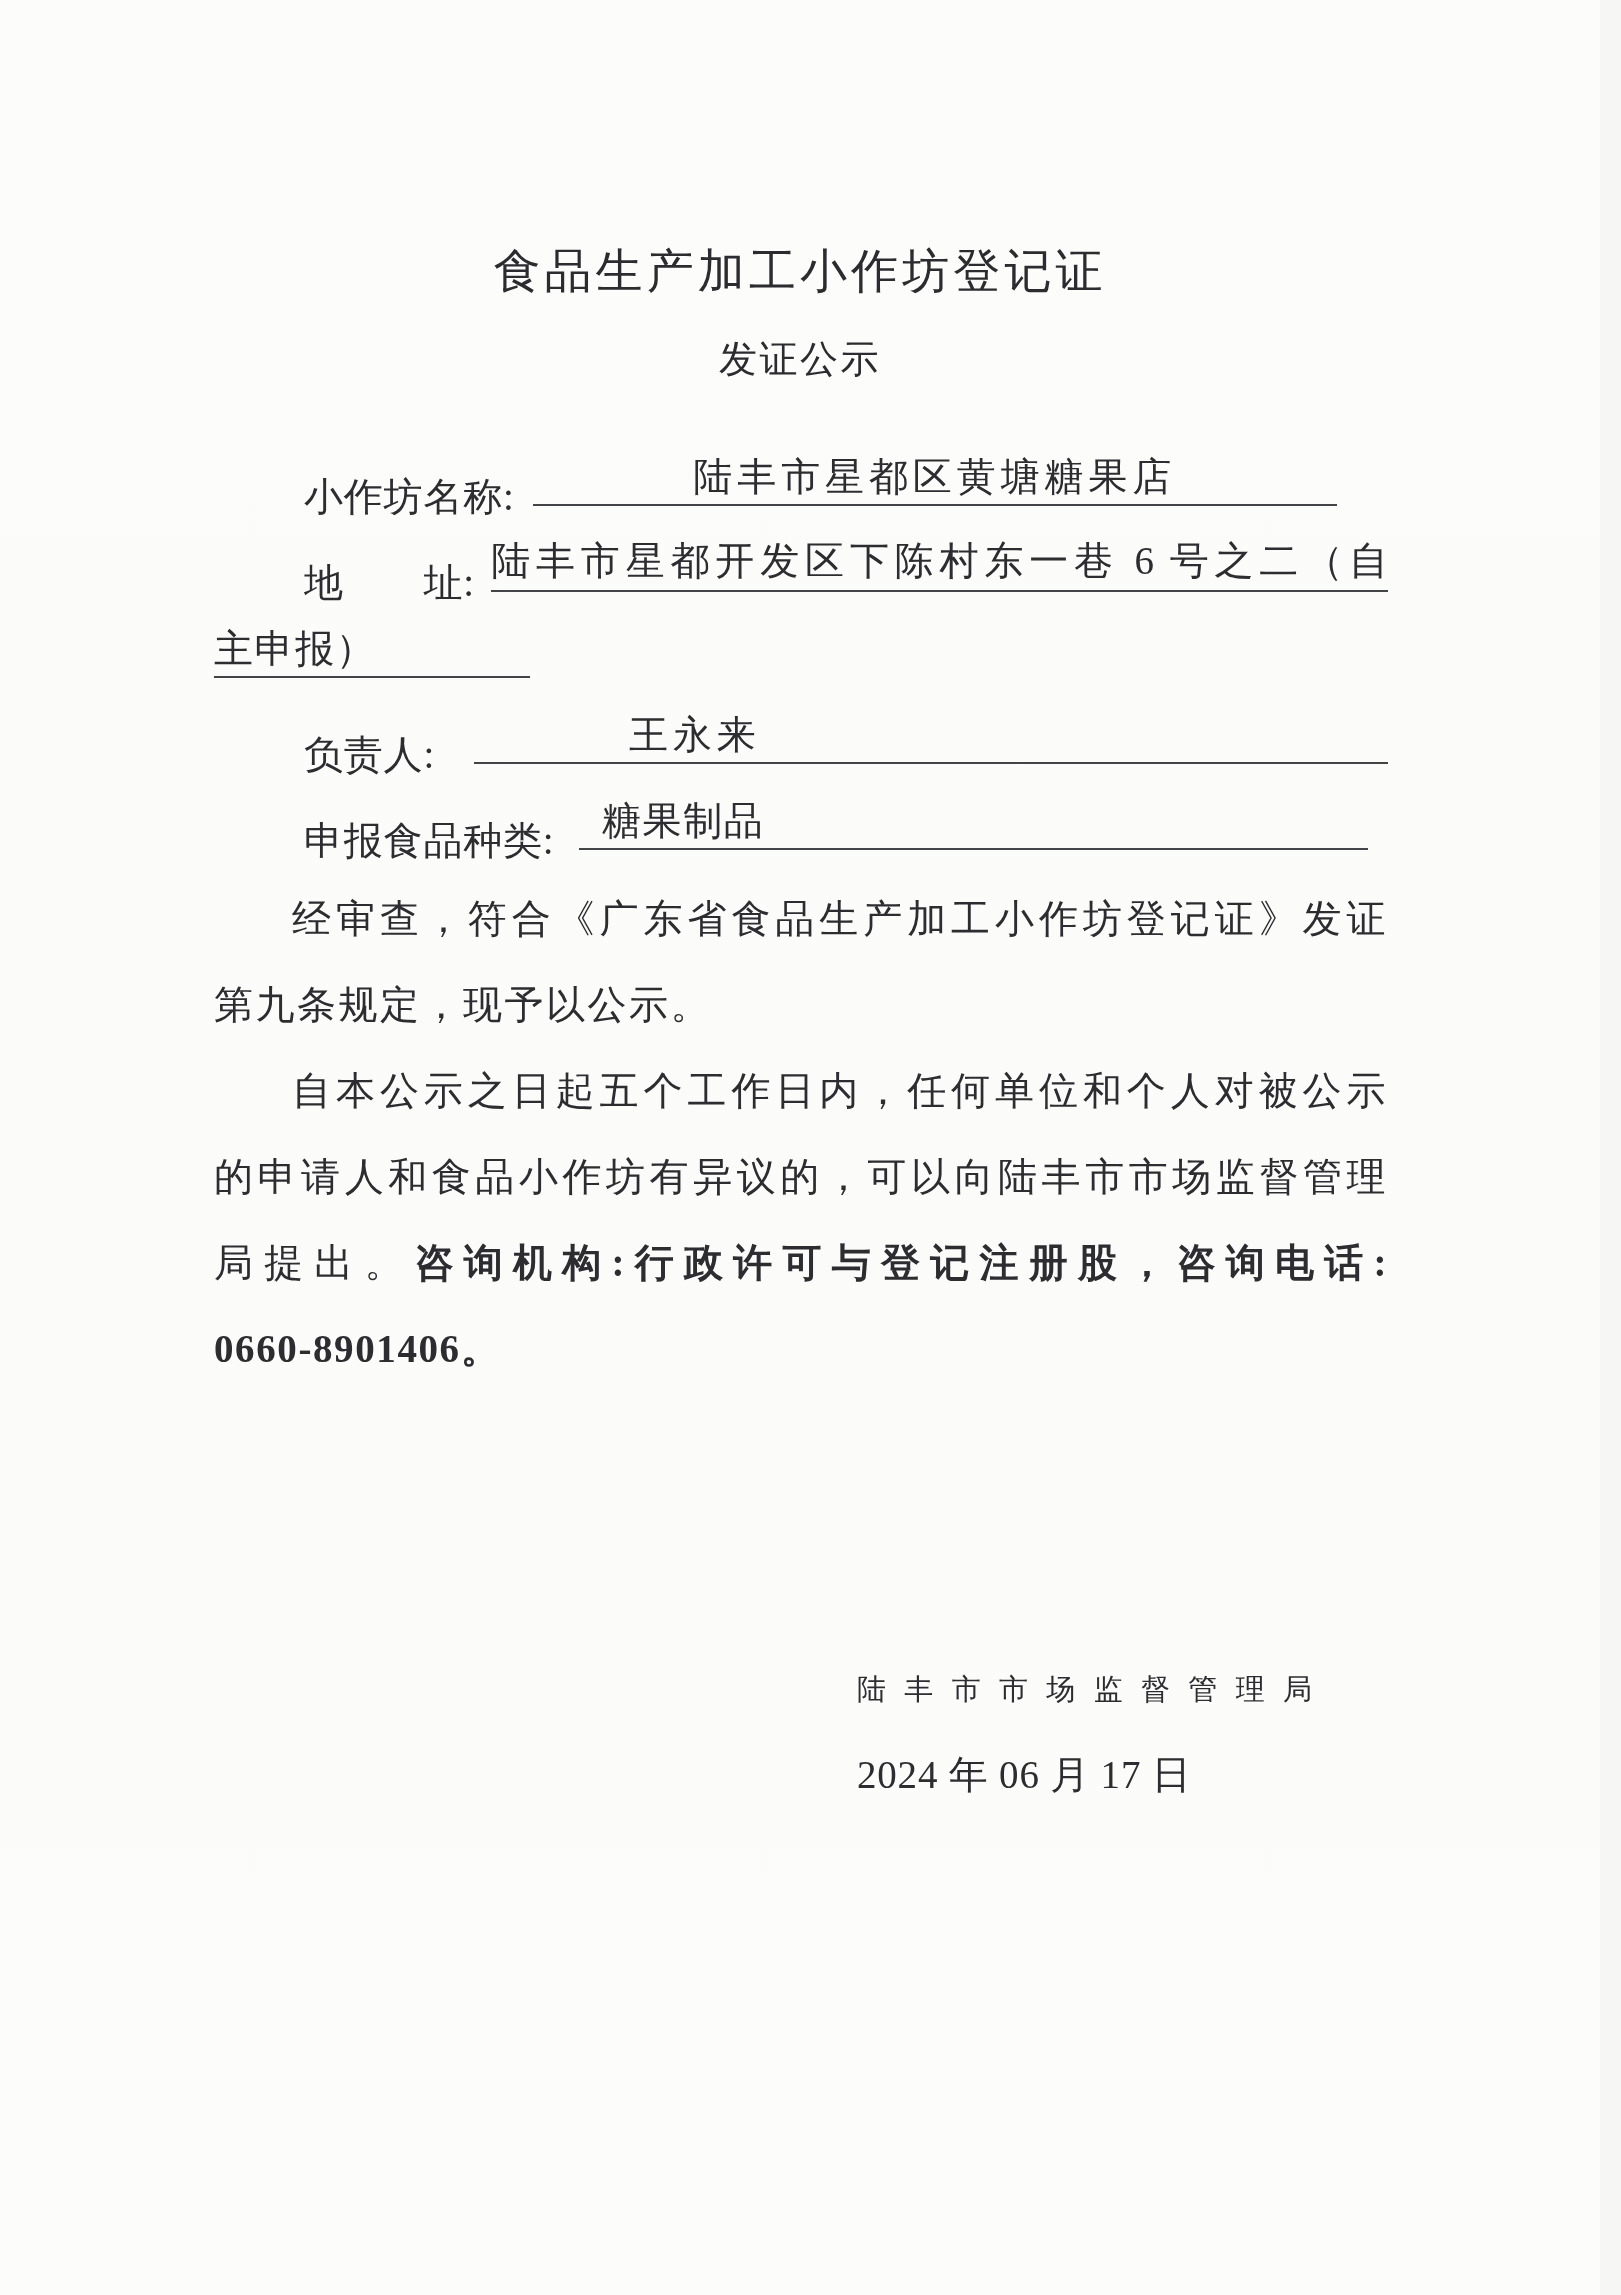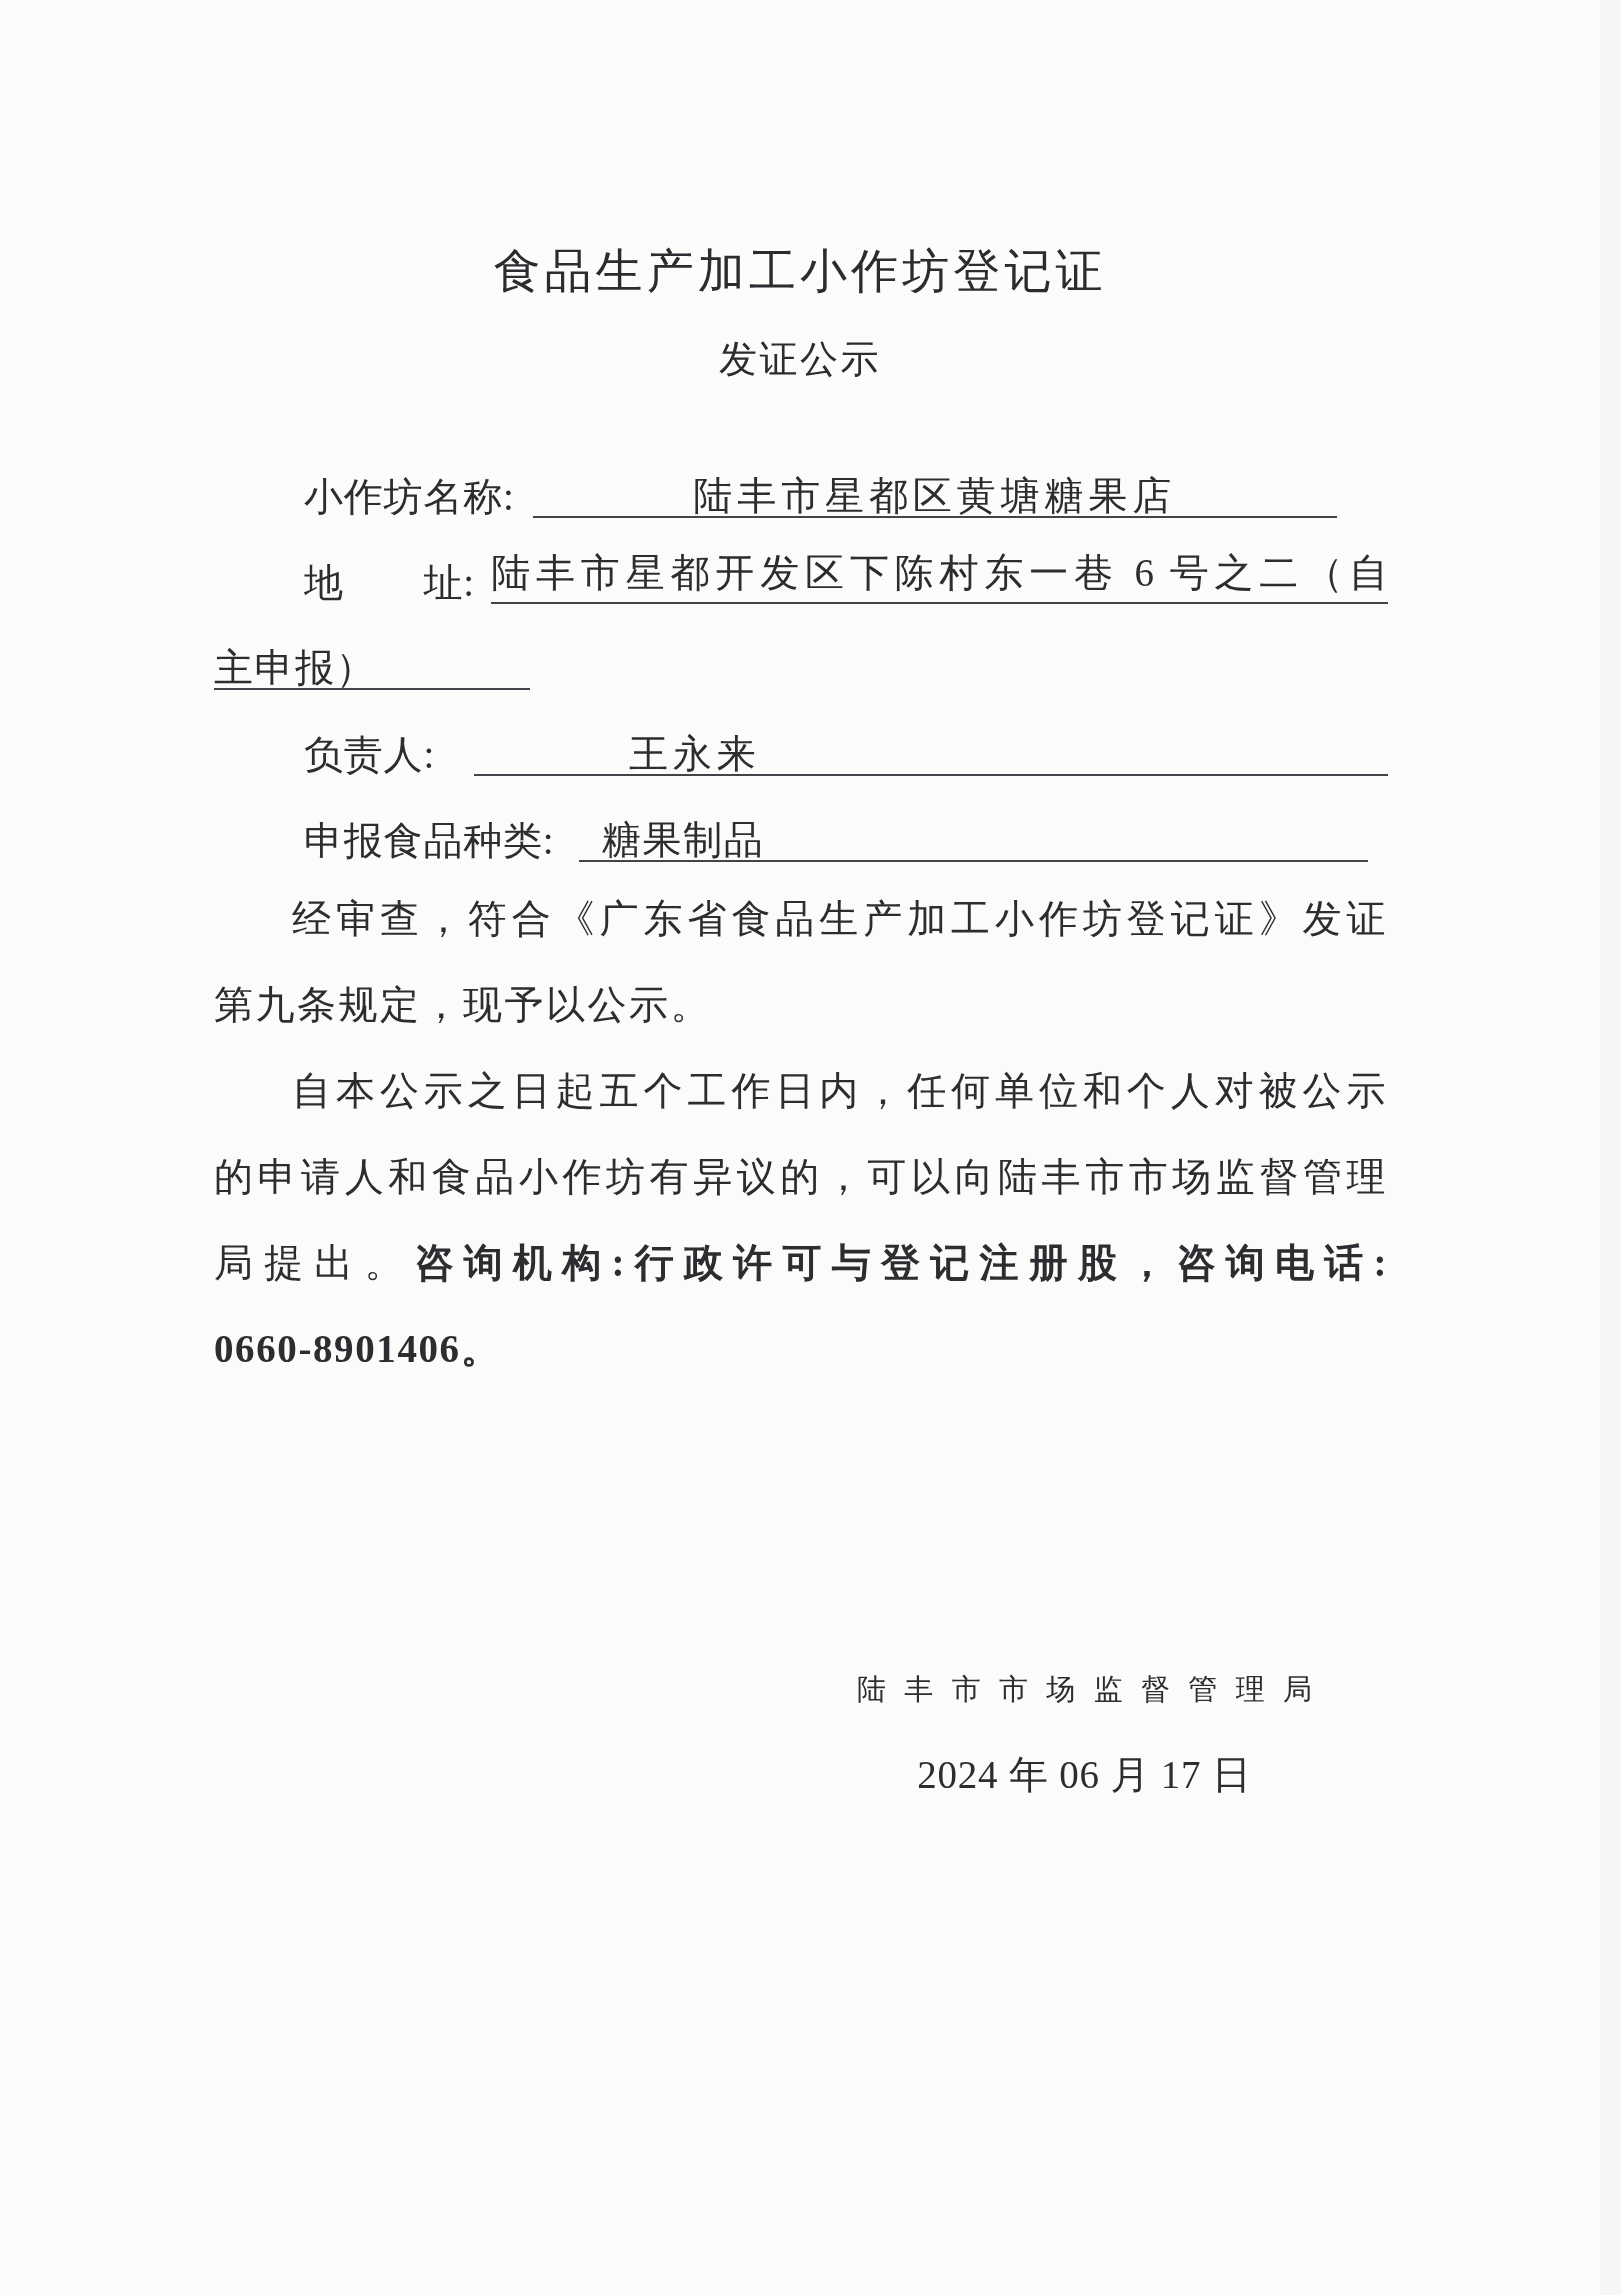--- a/index.html
+++ b/index.html
@@ -46,26 +46,26 @@
   }
   .frow.indented { padding-left: 90px; }
   .flabel {
     white-space: pre;
     line-height: 39px;
     margin-bottom: 16.3px;
     letter-spacing: 0.8px;
   }
   .fline {
     border-bottom: 2.5px solid #43434a;
-    margin-bottom: 14px;
+    margin-bottom: 26px;
     display: flex;
     align-items: flex-end;
     box-sizing: border-box;
     min-height: 51px;
-    padding-bottom: 1px;
+    padding-bottom: 8px;
   }
   .fline.grow { flex: 1 1 auto; }
   .fvalue { line-height: 39px; white-space: pre; }
   .fvalue.spread { letter-spacing: 4.9px; }
   .fvalue.slight { letter-spacing: 1.6px; }
   .fline.centered { justify-content: center; }
   .fline.fill { display: block; }
   .fline.fill .fvalue {
     display: block;
     text-align: justify;
@@ -98,21 +98,20 @@
     margin: 254px 76px 0 auto;
   }
   .sig-agency {
     line-height: 86px;
     text-align: justify;
     text-align-last: justify;
     font-size: 29px;
   }
   .sig-date {
     line-height: 86px;
-    text-align: center;
     font-size: 39px;
     letter-spacing: 0.8px;
     white-space: pre;
   }
 </style>
 </head>
 <body>
 
 <div class="page">
 

